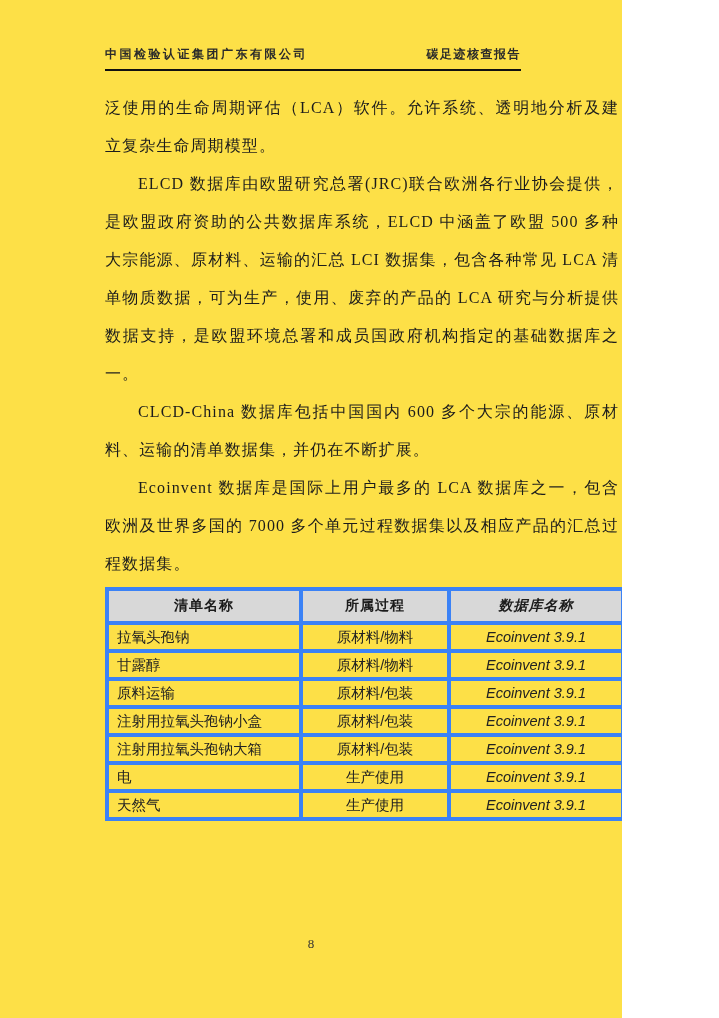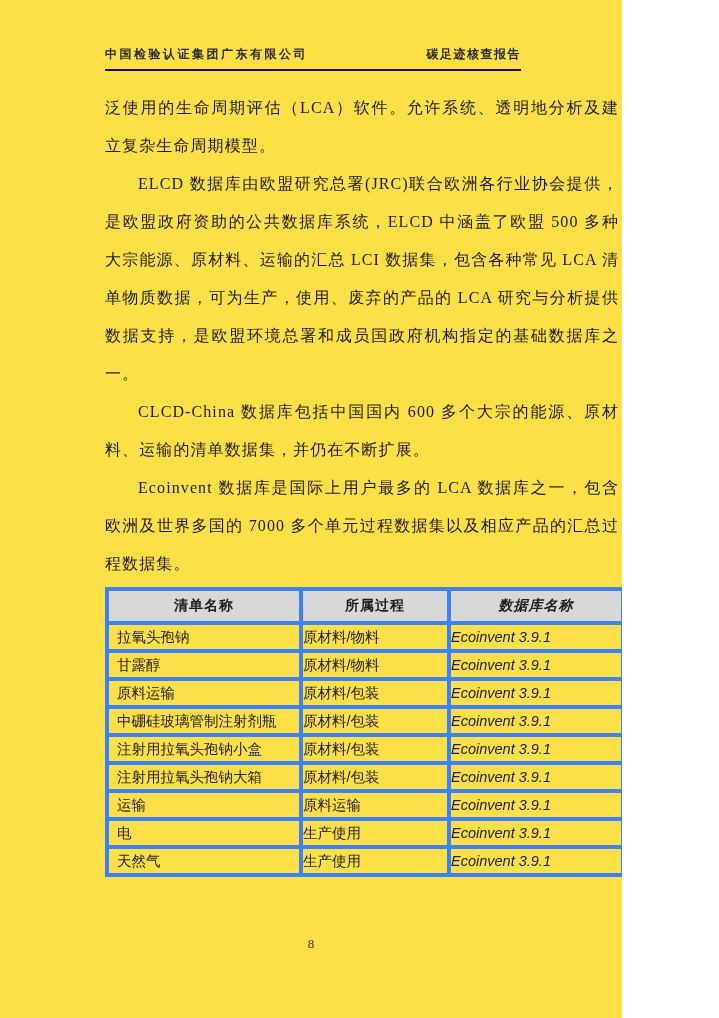--- a/index.html
+++ b/index.html
@@ -78,21 +78,21 @@
   table.data-table td {
     height: 28px;
     font-size: 14.5px;
     font-family: "Liberation Sans", "DejaVu Sans", sans-serif;
     color: #222222;
   }
   table.data-table .w0 { width: 194px; }
   table.data-table .w1 { width: 148px; }
   table.data-table .w2 { width: 174px; font-style: italic; }
   table.data-table td.col0 { text-align: left; padding-left: 8px; }
-  table.data-table td.col1, table.data-table td.col2 { text-align: left; }
+  table.data-table td.col1, table.data-table td.col2 { text-align: center; }
   .doc-footer {
     position: absolute;
     top: 936px;
     left: 0;
     width: 100%;
     text-align: center;
     font-size: 13px;
     color: #333333;
     font-family: "Liberation Serif", "DejaVu Serif", serif;
   }
@@ -132,37 +132,27 @@
             <td class="col0 w0">甘露醇</td>
             <td class="col1 w1">原材料/物料</td>
             <td class="col2 w2">Ecoinvent 3.9.1</td>
           </tr>
           <tr>
             <td class="col0 w0">原料运输</td>
             <td class="col1 w1">原材料/包装</td>
             <td class="col2 w2">Ecoinvent 3.9.1</td>
           </tr>
           <tr>
-            <td class="col0 w0">中硼硅玻璃管制注射剂瓶</td>
-            <td class="col1 w1">原材料/包装</td>
-            <td class="col2 w2">Ecoinvent 3.9.1</td>
-          </tr>
-          <tr>
             <td class="col0 w0">注射用拉氧头孢钠小盒</td>
             <td class="col1 w1">原材料/包装</td>
             <td class="col2 w2">Ecoinvent 3.9.1</td>
           </tr>
           <tr>
             <td class="col0 w0">注射用拉氧头孢钠大箱</td>
             <td class="col1 w1">原材料/包装</td>
-            <td class="col2 w2">Ecoinvent 3.9.1</td>
-          </tr>
-          <tr>
-            <td class="col0 w0">运输</td>
-            <td class="col1 w1">原料运输</td>
             <td class="col2 w2">Ecoinvent 3.9.1</td>
           </tr>
           <tr>
             <td class="col0 w0">电</td>
             <td class="col1 w1">生产使用</td>
             <td class="col2 w2">Ecoinvent 3.9.1</td>
           </tr>
           <tr>
             <td class="col0 w0">天然气</td>
             <td class="col1 w1">生产使用</td>

